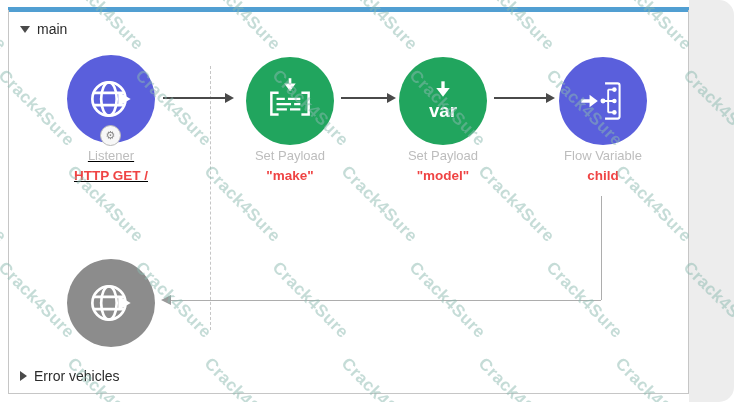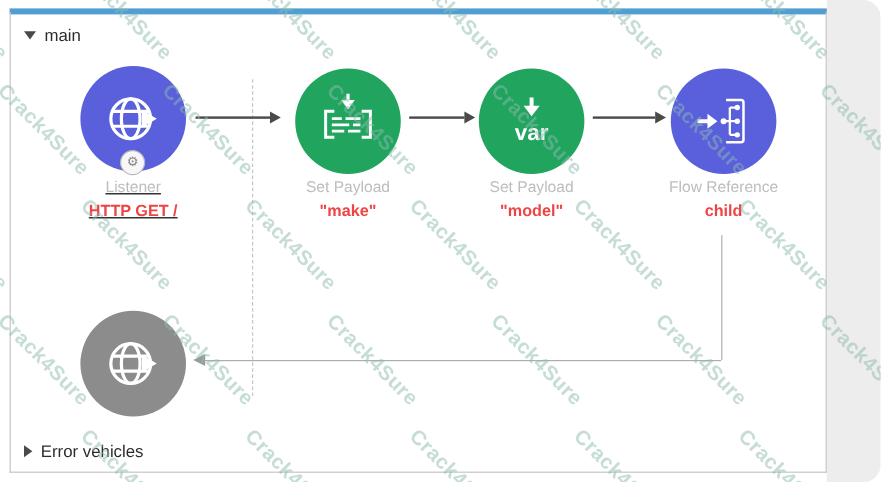--- a/index.html
+++ b/index.html
@@ -142,21 +142,21 @@
   </div>
   <div class="labels l-payload">
     <div class="type-label">Set Payload</div>
     <div class="name-label">"make"</div>
   </div>
   <div class="labels l-variable">
     <div class="type-label">Set Payload</div>
     <div class="name-label">"model"</div>
   </div>
   <div class="labels l-flowref">
-    <div class="type-label">Flow Reference</div>
+    <div class="type-label">Flow Variable</div>
     <div class="name-label">child</div>
   </div>
 
   <div class="arrow a1">
       <div class="head"></div>
     </div>
   <div class="arrow a2">
       <div class="head"></div>
     </div>
   <div class="arrow a3">

